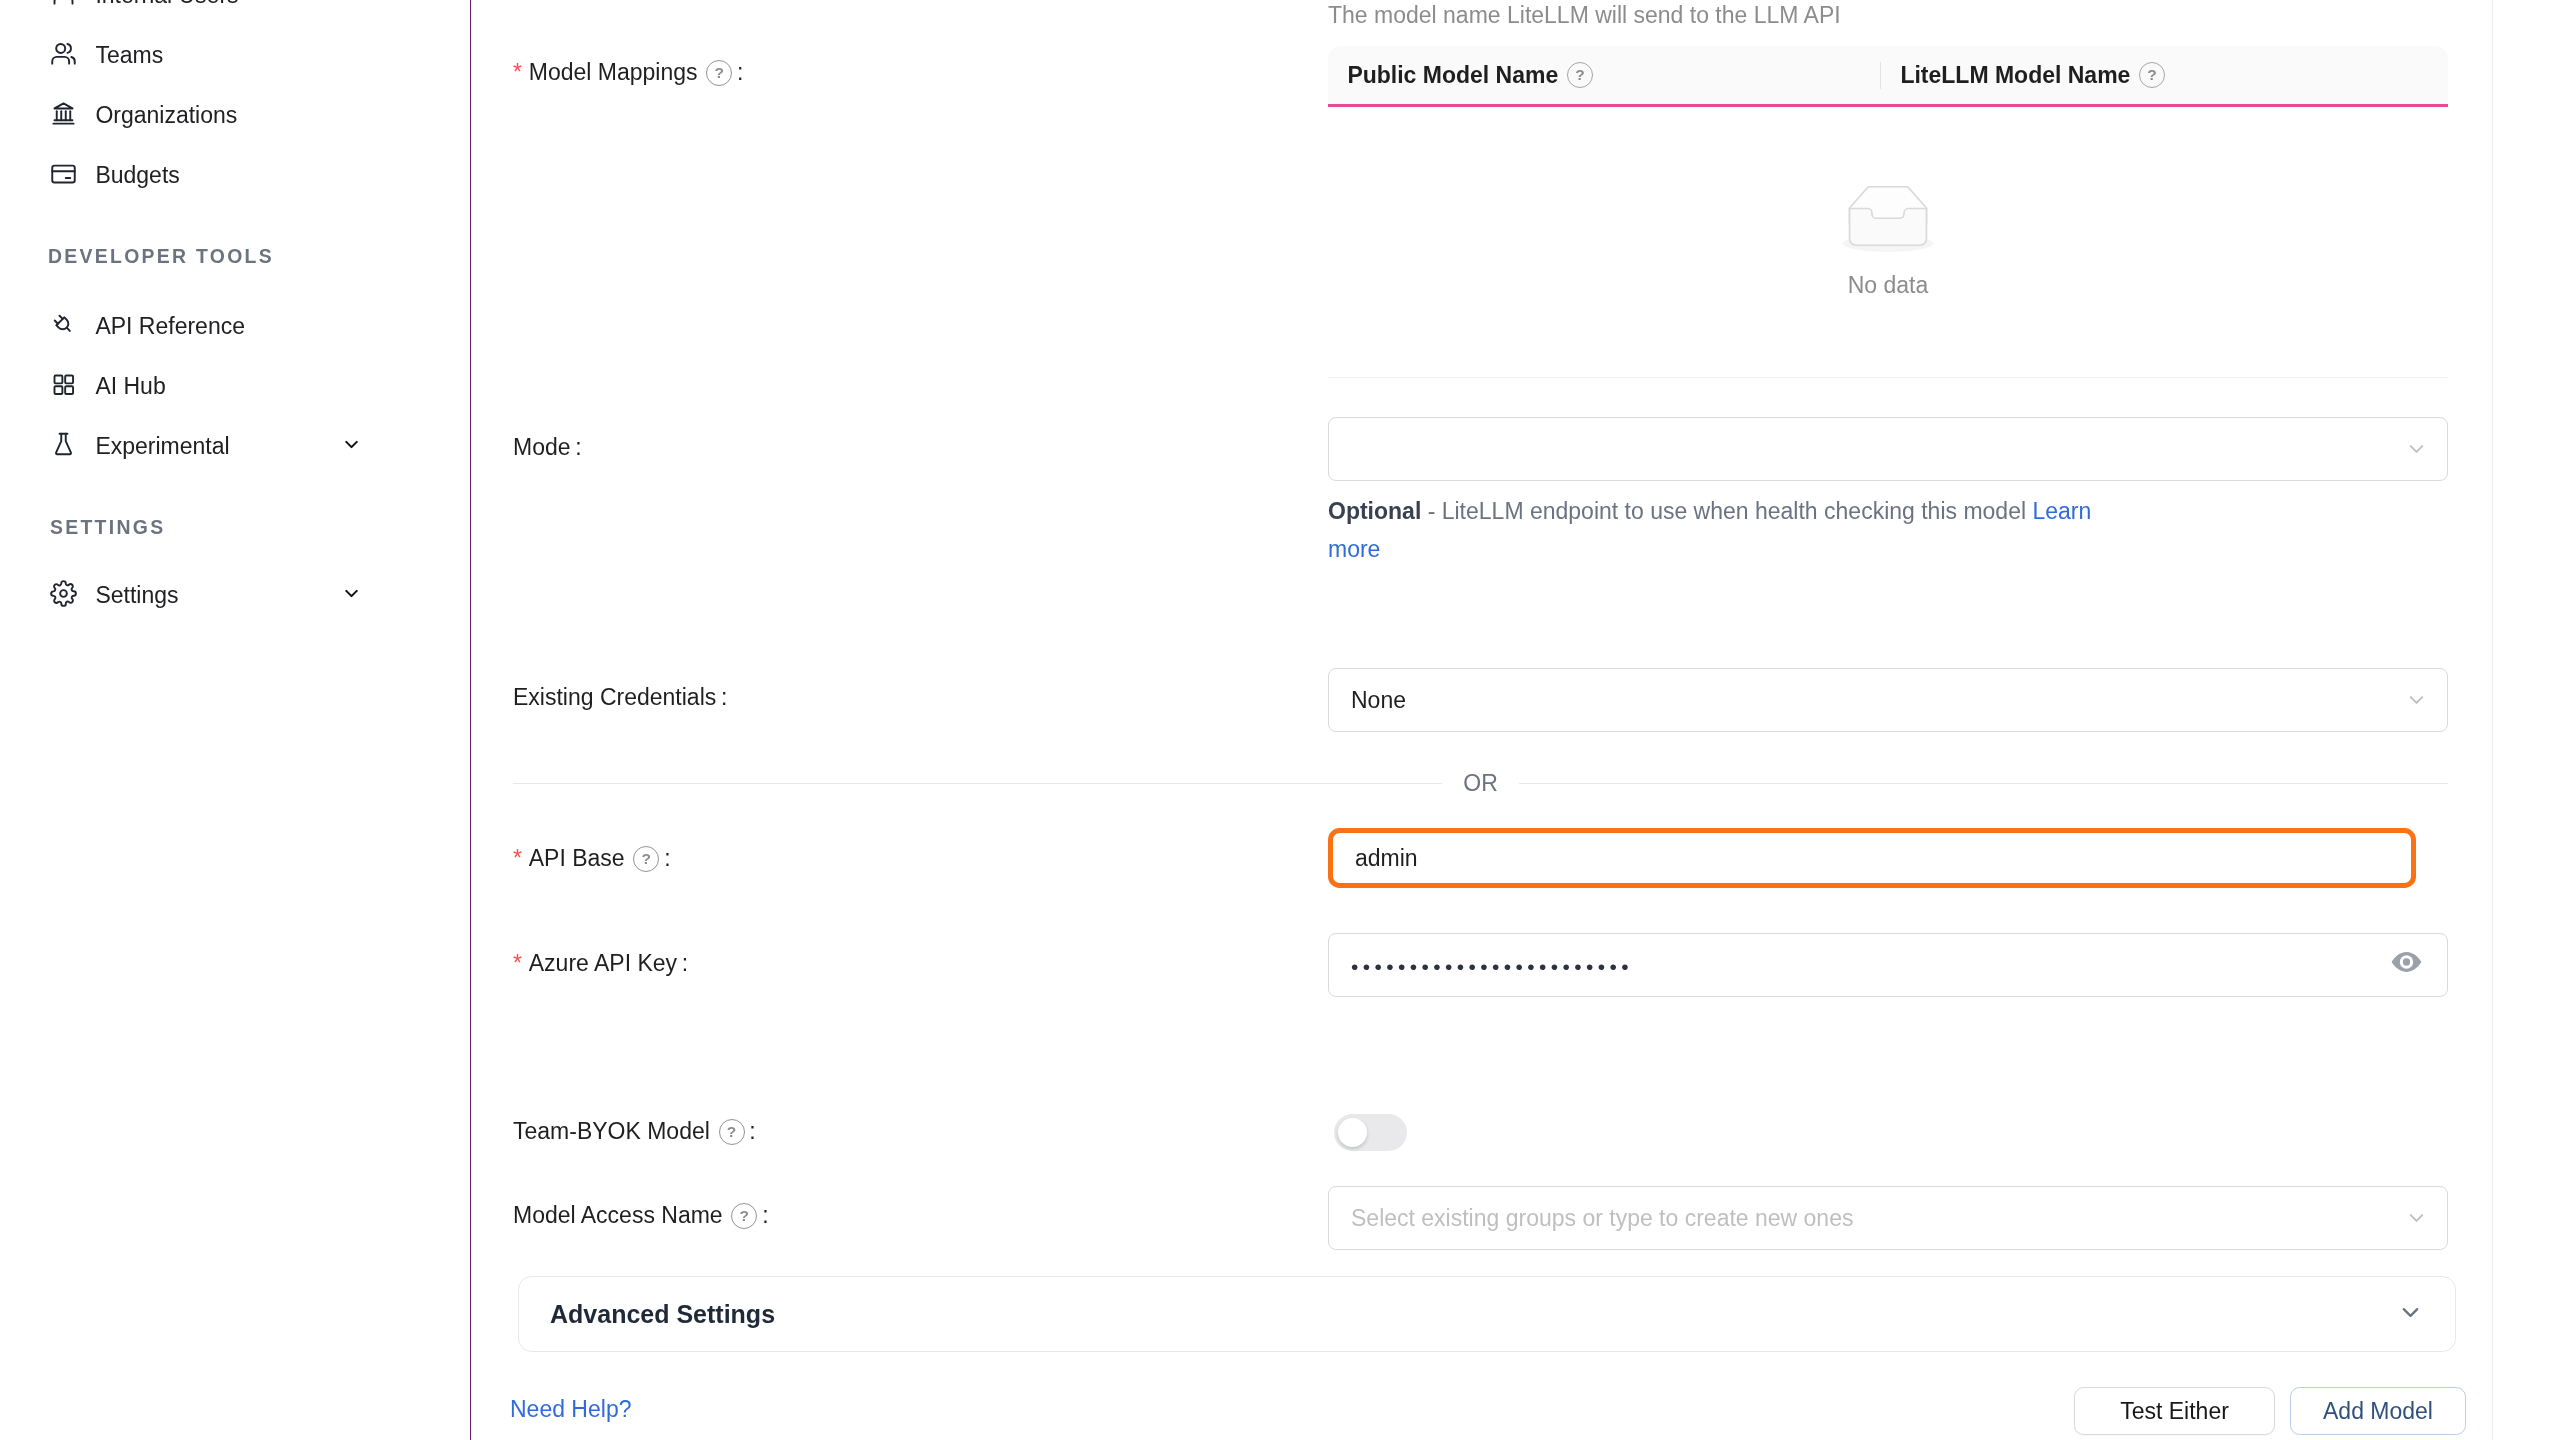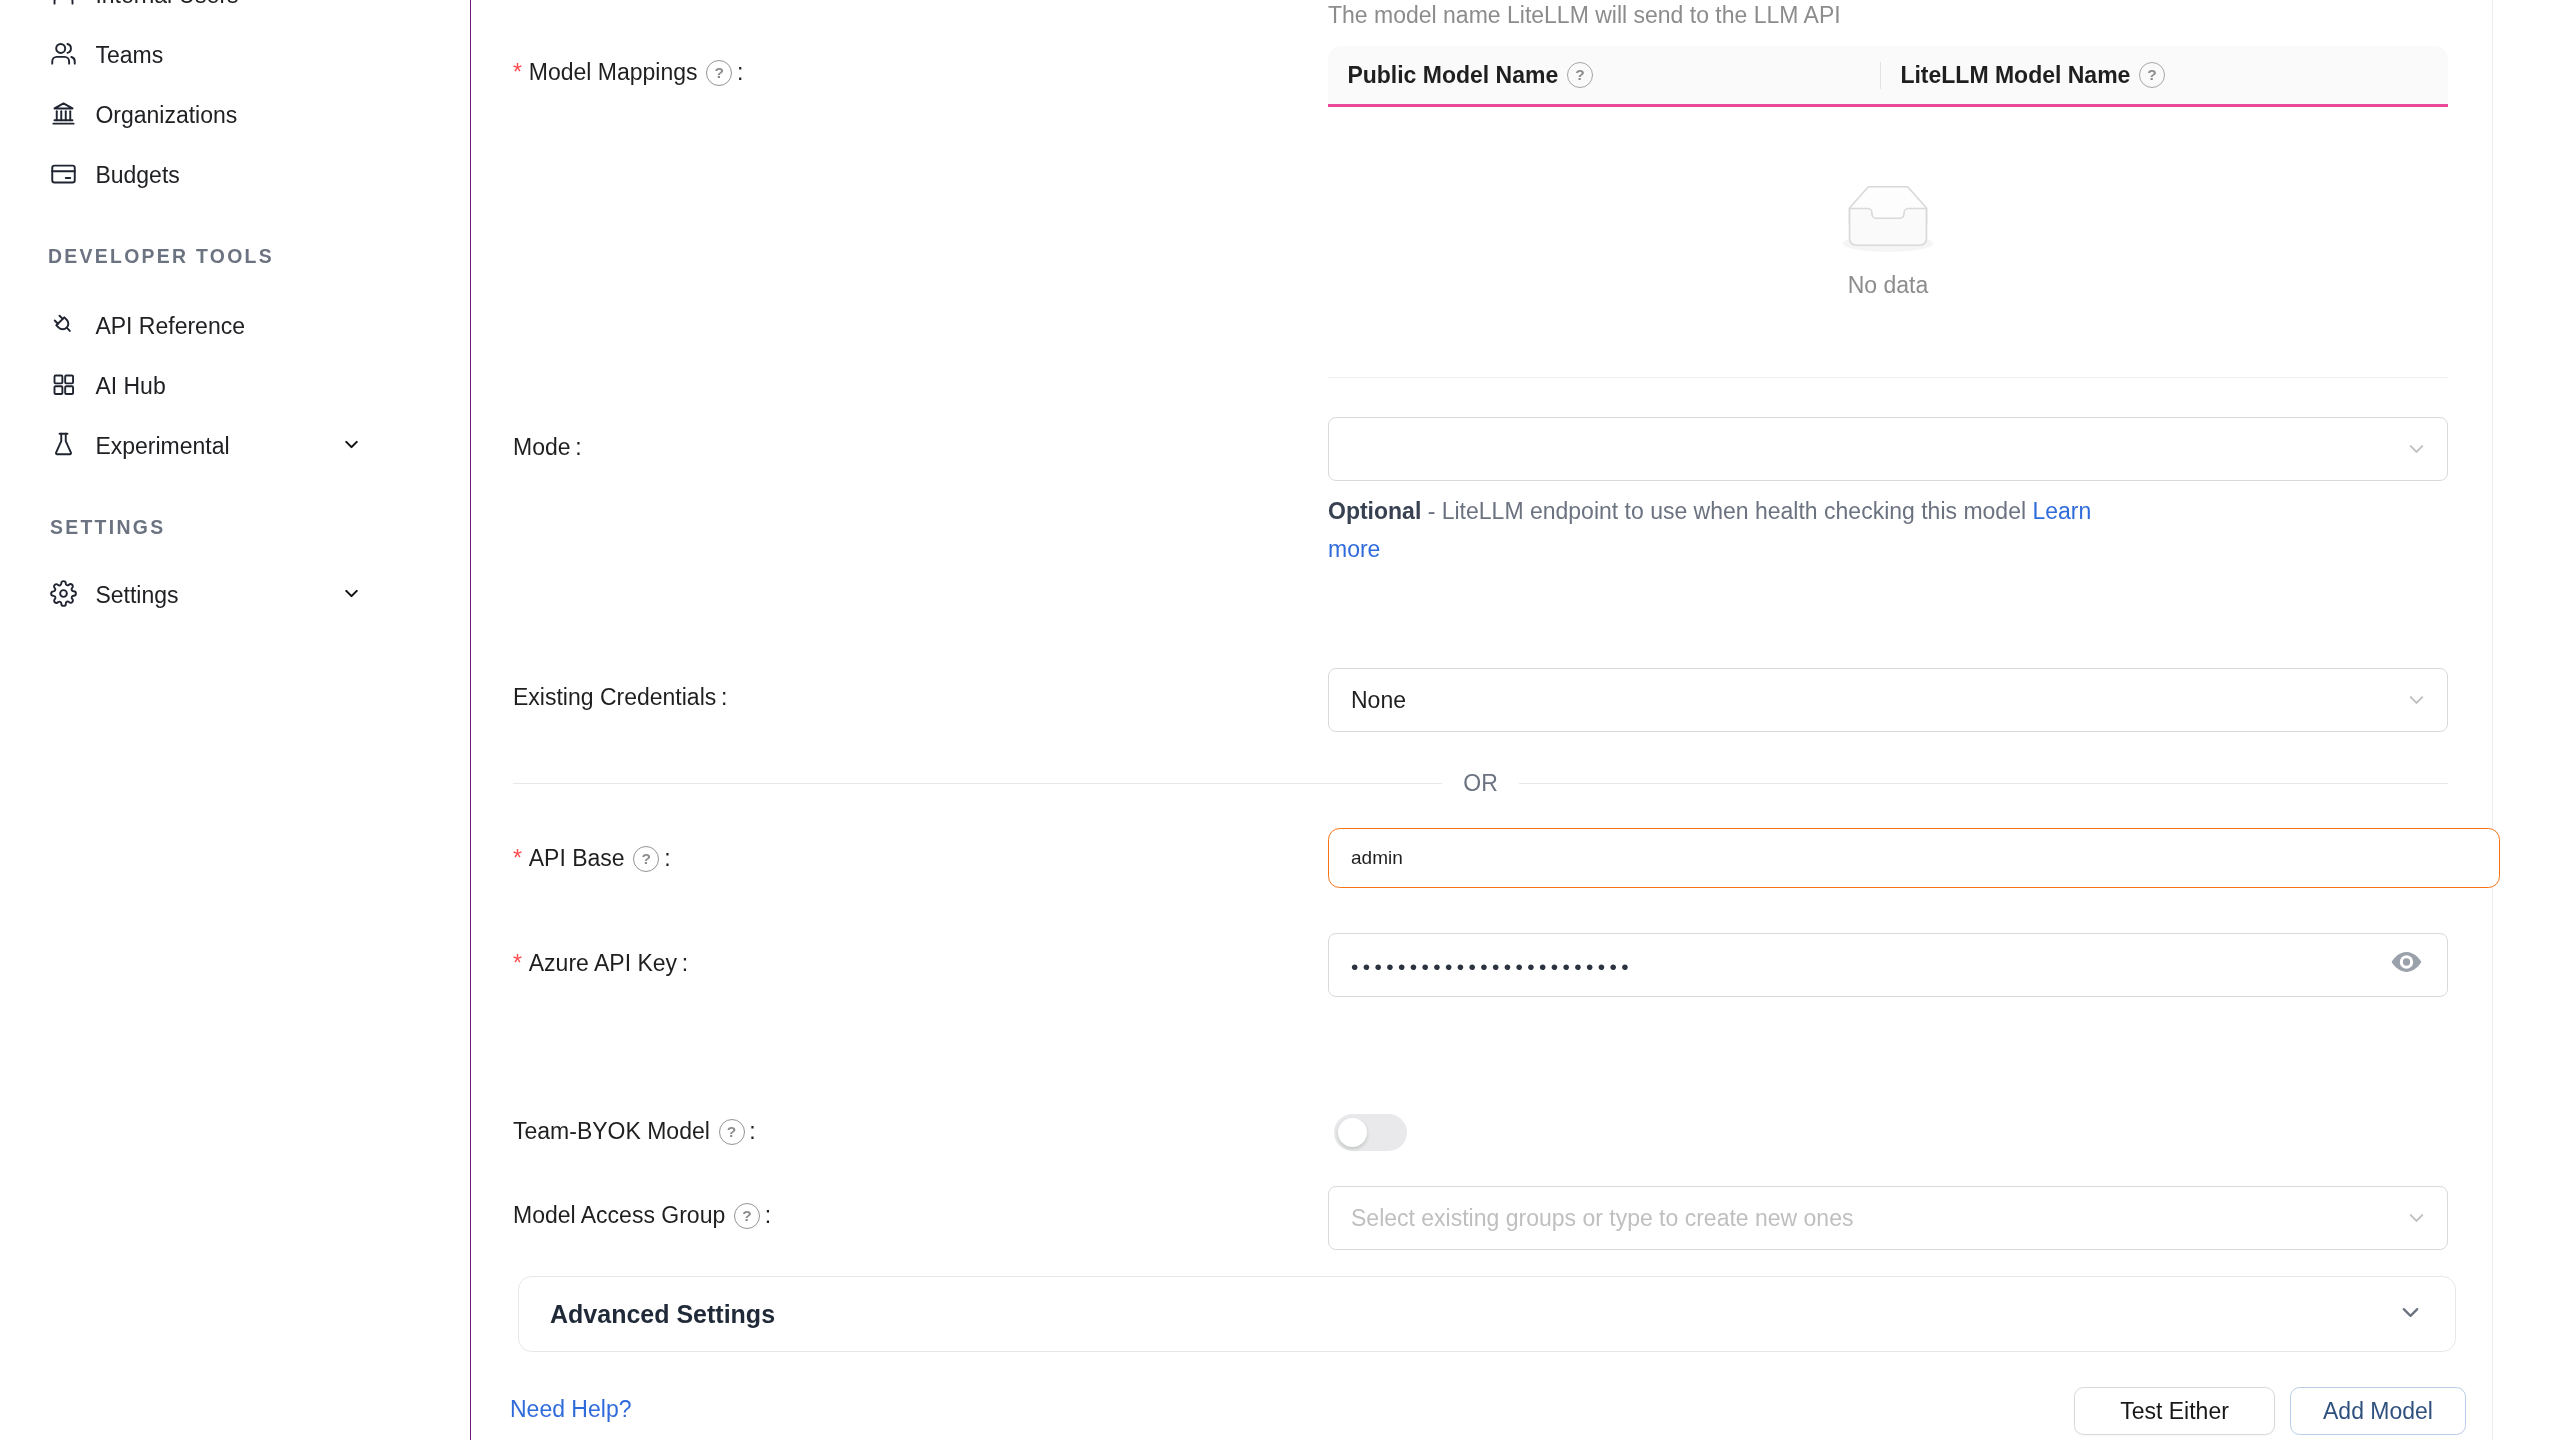--- a/index.html
+++ b/index.html
@@ -52,22 +52,22 @@
   .empty-text { margin-top:11.6px; font-size:23px; color:#8c8c8c; }
 
   
   .control { position:absolute; left:1328px; width:1120px; height:64px; background:#fff;
              border:1px solid #d9d9d9; border-radius:8px; display:flex; align-items:center;
              padding:0 58px 0 22px; font-size:23px; color:#1f1f1f; }
   .control .chev { position:absolute; right:19.4px; top:50%; transform:translateY(-50%); }
   .chev svg { width:23px; height:23px; stroke:#bfbfbf; stroke-width:2; fill:none;
               stroke-linecap:round; stroke-linejoin:round; display:block; }
   .placeholder { color:#bfbfbf; white-space:nowrap; overflow:hidden; }
-  .text-input { position:absolute; left:1328px; width:1172px; height:60px; background:#fff;
-                border:1px solid #f97316; border-radius:11.6px; padding:0 22px; font-size:19px;
+  .text-input { position:absolute; left:1328px; width:1088px; height:60px; background:#fff;
+                border:5px solid #f97316; border-radius:11.6px; padding:0 22px; font-size:23px;
                 color:#1f1f1f; font-family:"Liberation Sans", sans-serif; outline:none; }
   .dots { font-size:21px; letter-spacing:4.4px; color:#2b3240; transform:translateY(1.9px); }
   .eye { position:absolute; right:23px; top:50%; transform:translateY(-50%); cursor:pointer; }
 
   .mode-help { position:absolute; left:1328px; top:492px; width:784px; font-size:23px;
                line-height:38px; color:#6b7280; }
   .mode-help b { color:#374151; }
   .link { color:#2f6bdb; cursor:pointer; }
 
   .note-line { position:absolute; left:513px; font-size:23px; color:#52525b; }
@@ -320,21 +320,21 @@
   <div class="form-label" style="top:1116px;">
     <span>Team-BYOK Model</span>
     <span class="help-circle">?</span>
     <span class="colon">:</span>
   </div>
   <div class="toggle">
     <div class="knob"></div>
   </div>
 
   <div class="form-label" style="top:1200px;">
-    <span>Model Access Group</span>
+    <span>Model Access Name</span>
     <span class="help-circle">?</span>
     <span class="colon">:</span>
   </div>
   <div class="control" style="top:1186px;">
     <span class="placeholder">Select existing groups or type to create new ones</span>
     <span class="chev">
       <svg viewBox="0 0 24 24">
           <polyline points="6 9 12 15 18 9"></polyline>
         </svg>
     </span>

